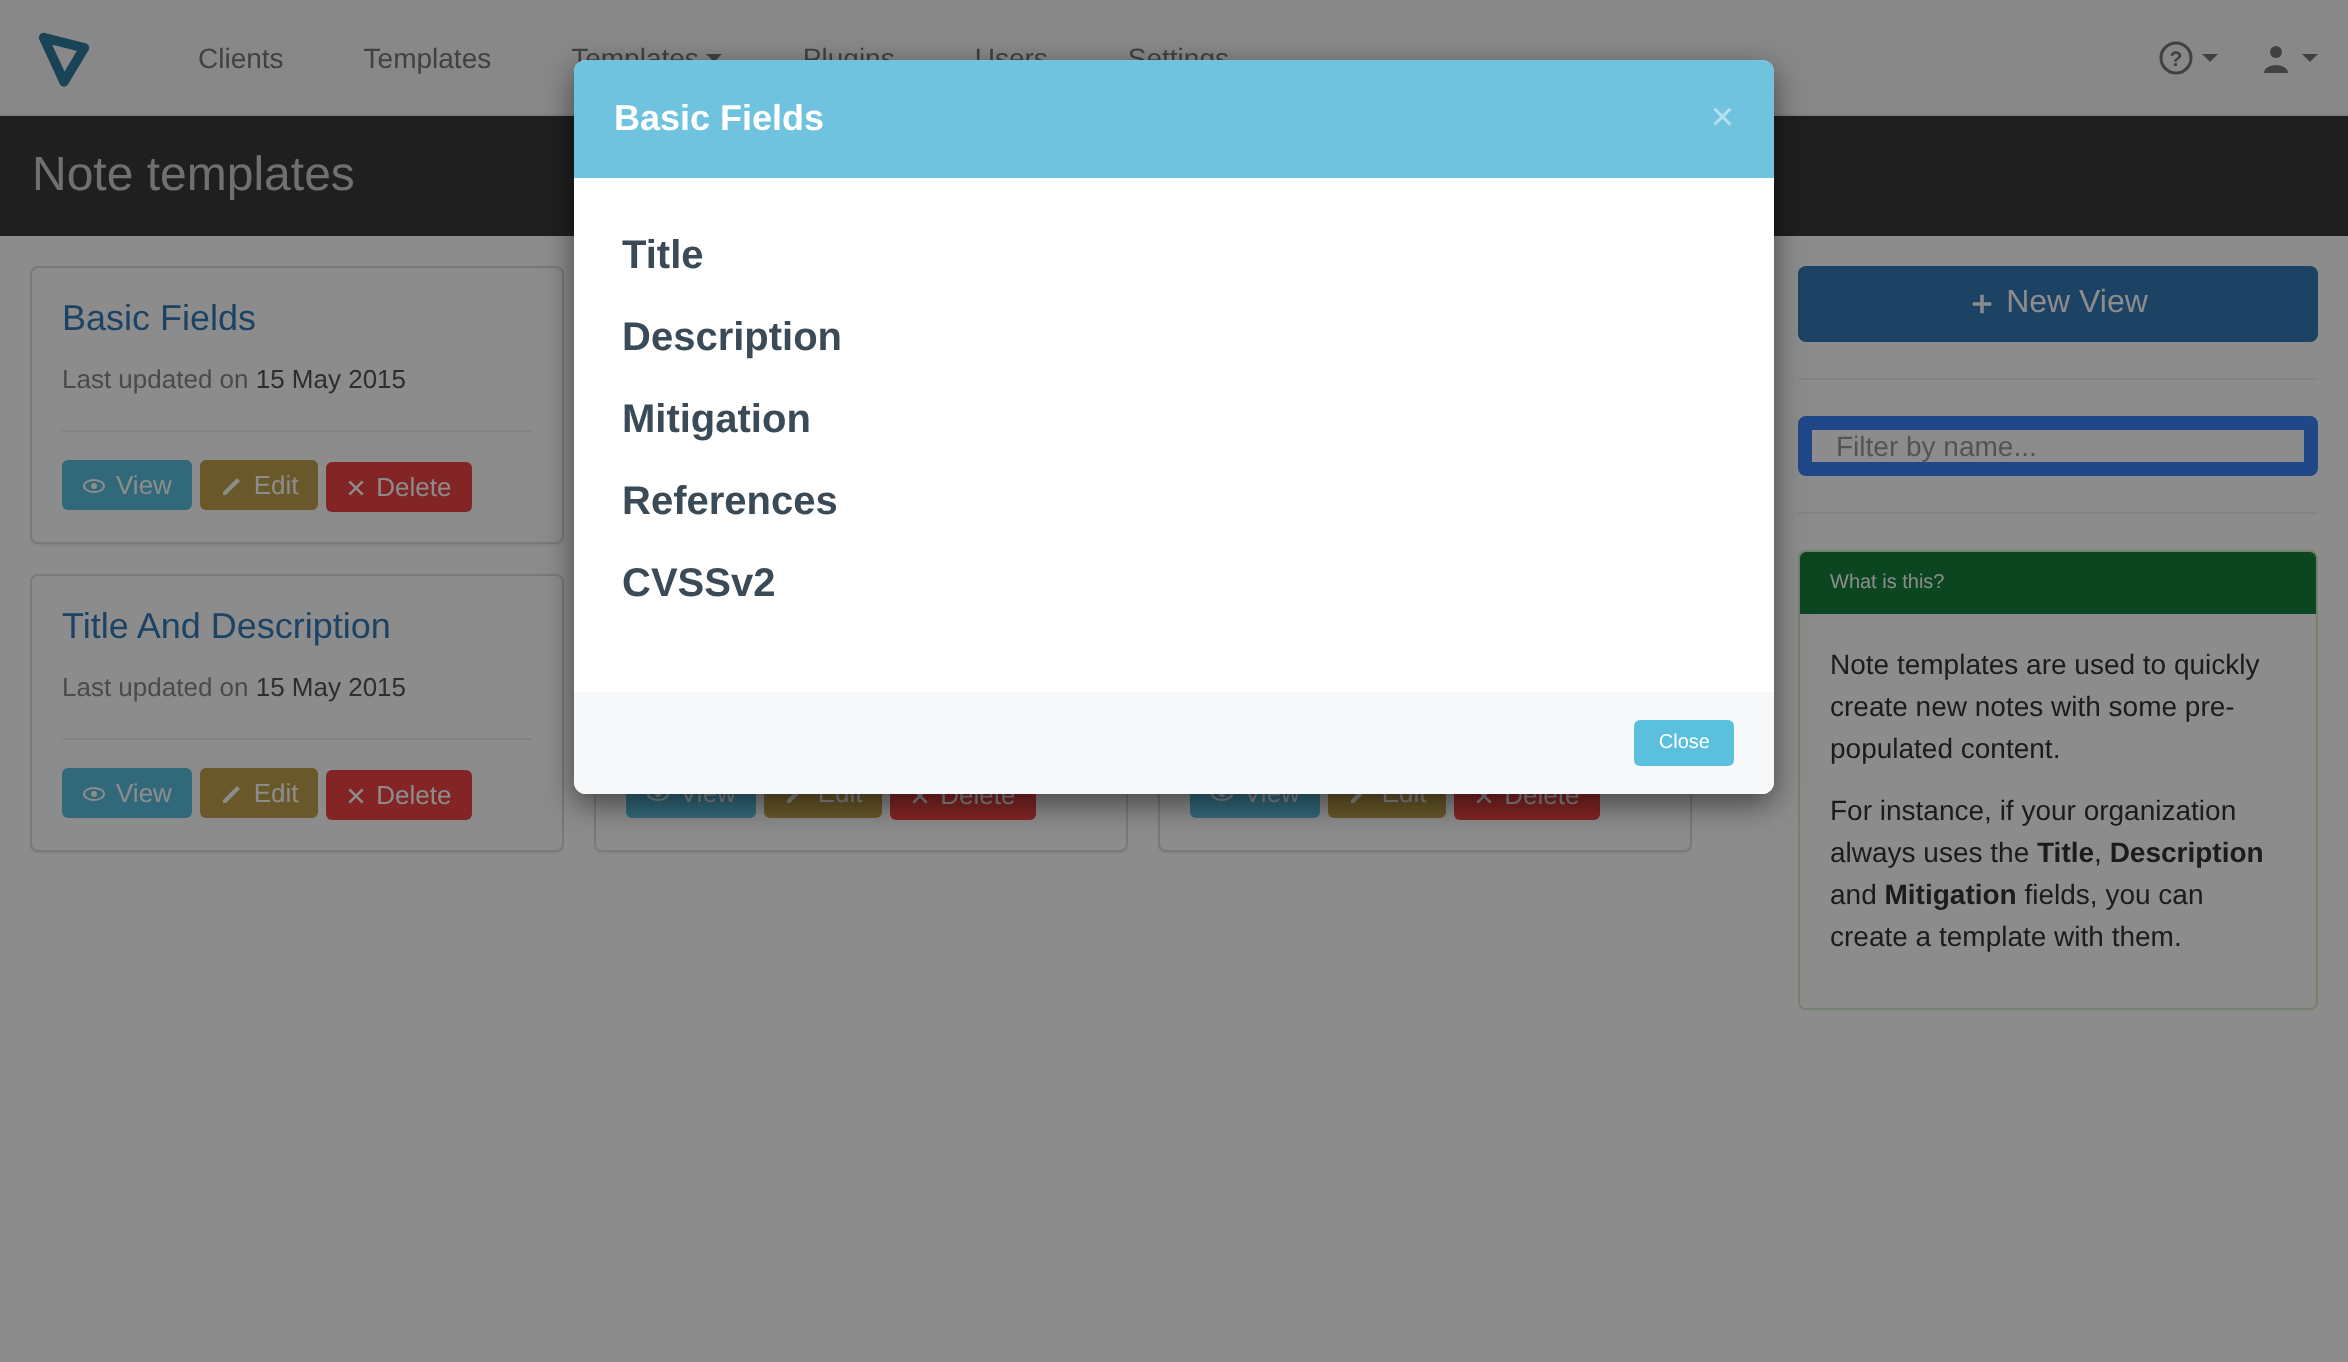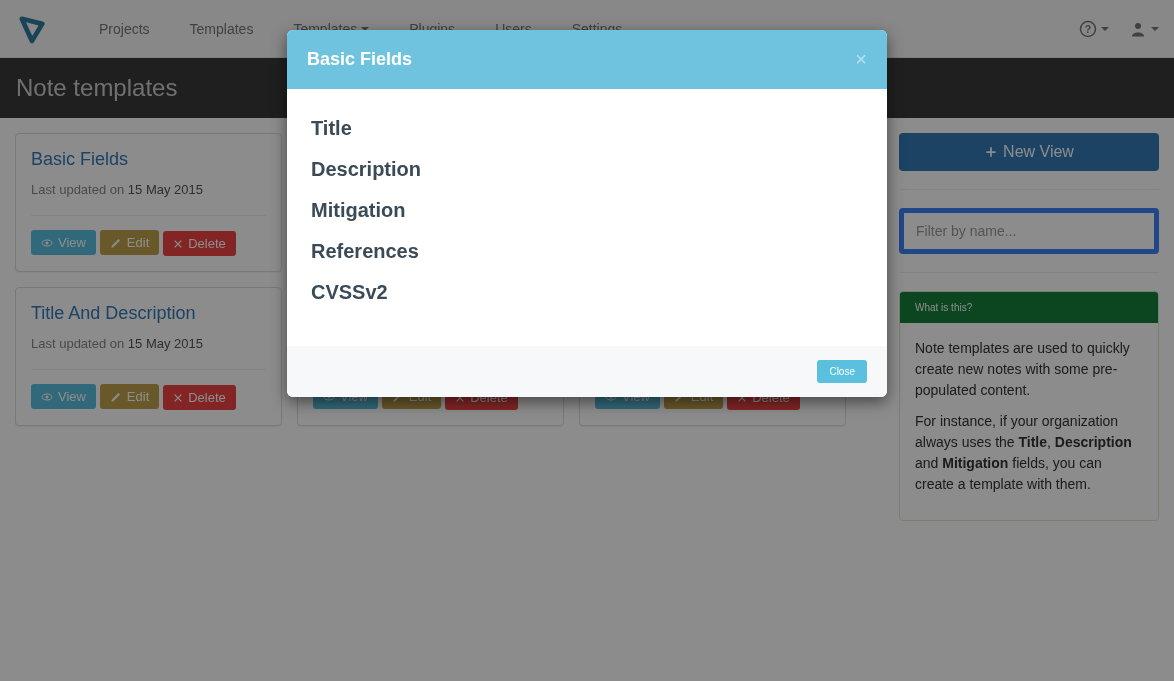--- a/index.html
+++ b/index.html
@@ -23,21 +23,21 @@
 .card hr { border:none; border-top:1px solid #eee; margin: 10px 0 14px 0; }
 .btn { display:inline-flex; align-items:center; gap:5px; padding:5px 10px; font-size:13px; border-radius:3px; color:#fff; border:none; cursor:pointer; }
 .btn-info { background:#5bc0de; }
 .btn-warning { background:#c0a14b; }
 .btn-danger { background:#ef4444; }
 .btn-block { background:#337ab7; width:100%; padding:10px; font-size:16px; justify-content:center; border-radius:4px; }
 .btn-close-modal { background:#5bc0de; padding:6px 12px; font-size:10px; }
 
 .sidebar { width:260px; display:flex; flex-direction:column; gap:18px; }
 .sidebar hr { border:none; border-top:1px solid #eee; }
-.filter-input { width:100%; padding:10px 12px; border:5px solid #3b82f6; border-radius:4px; font-size:14px; color:#555; }
+.filter-input { width:100%; padding:0 12px; border:7px solid #3b82f6; border-radius:4px; font-size:14px; color:#555; }
 .filter-input::placeholder { color:#999; }
 .info-panel { border:1px solid #d6e9c6; border-radius:4px; overflow:hidden; }
 .info-panel-head { background:#15803d; color:#fff; padding:10px 15px; font-size:10px; }
 .info-panel-body { background:#fff; padding:15px; color:#333; font-size:14px; line-height:1.5; }
 .info-panel-body p { margin-bottom:10px; }
 
 .caret { display:inline-block; width:0; height:0; border-left:4px solid transparent; border-right:4px solid transparent; border-top:4px solid #777; vertical-align:middle; }
 
 .overlay { position:absolute; inset:0; background:rgba(0,0,0,.45); display:flex; align-items:flex-start; justify-content:center; padding-top:30px; }
 .modal { width:600px; background:#fff; border-radius:6px; overflow:hidden; box-shadow:0 5px 15px rgba(0,0,0,.5); }
@@ -52,21 +52,21 @@
 <body>
 
 <div class="navbar">
   <div class="navbar-brand">
     <svg width="34" height="34" viewBox="0 0 100 100">
         <path d="M20 20 L80 35 L50 85 Z" fill="none" stroke="#2e7ca0" stroke-width="14" stroke-linejoin="round"></path>
       </svg>
   </div>
   <ul class="navbar-nav">
     <li>
-        <span>Projects</span>
+        <span>Clients</span>
       </li>
     <li>
         <span>Templates</span>
       </li>
     <li>
         <span>Templates</span>
         <span class="caret"></span>
       </li>
     <li>
         <span>Plugins</span>

